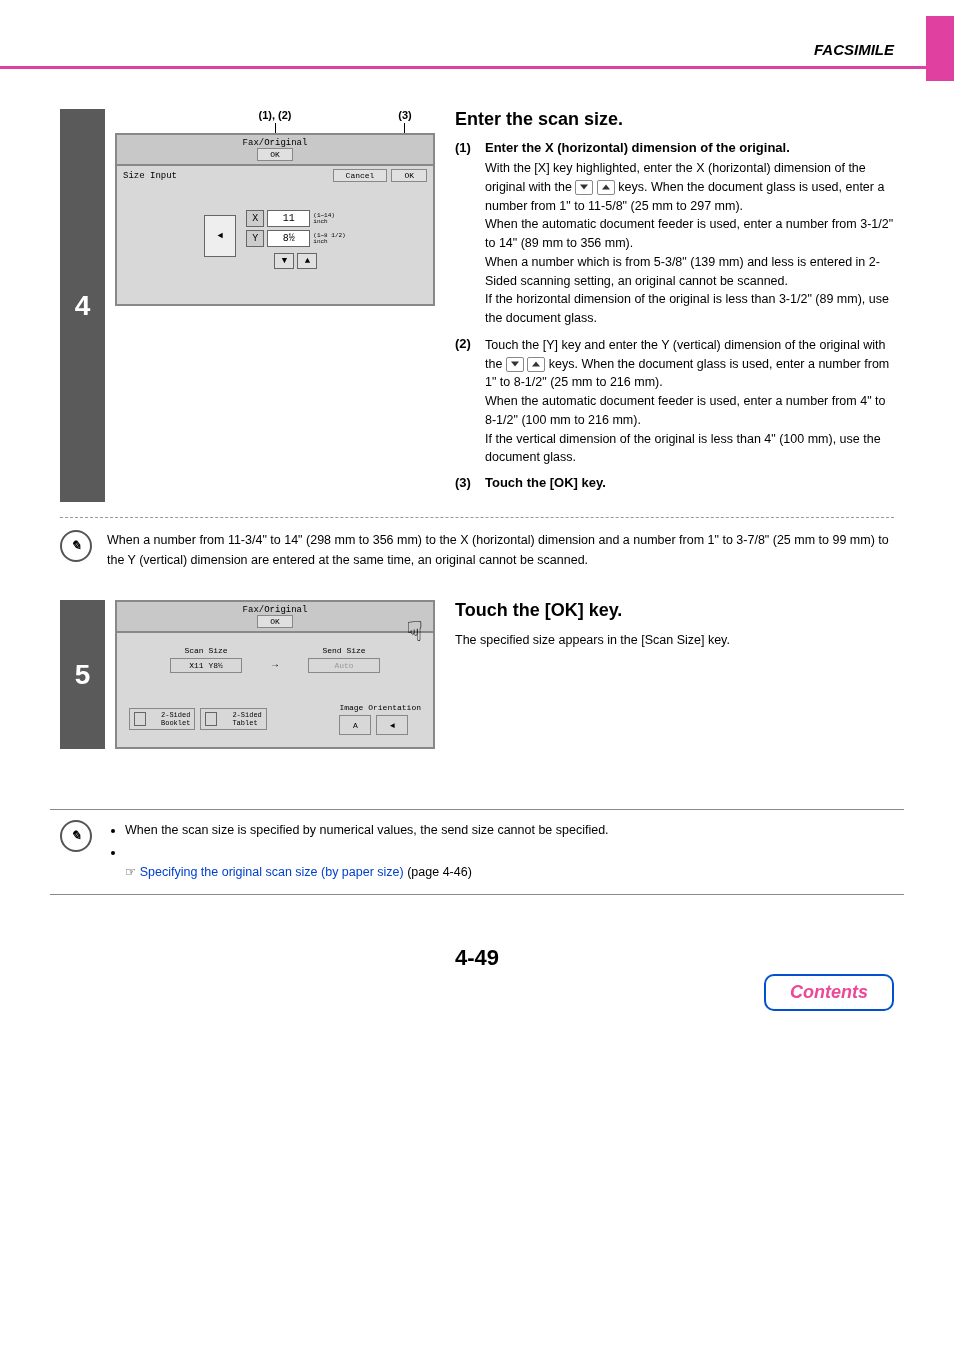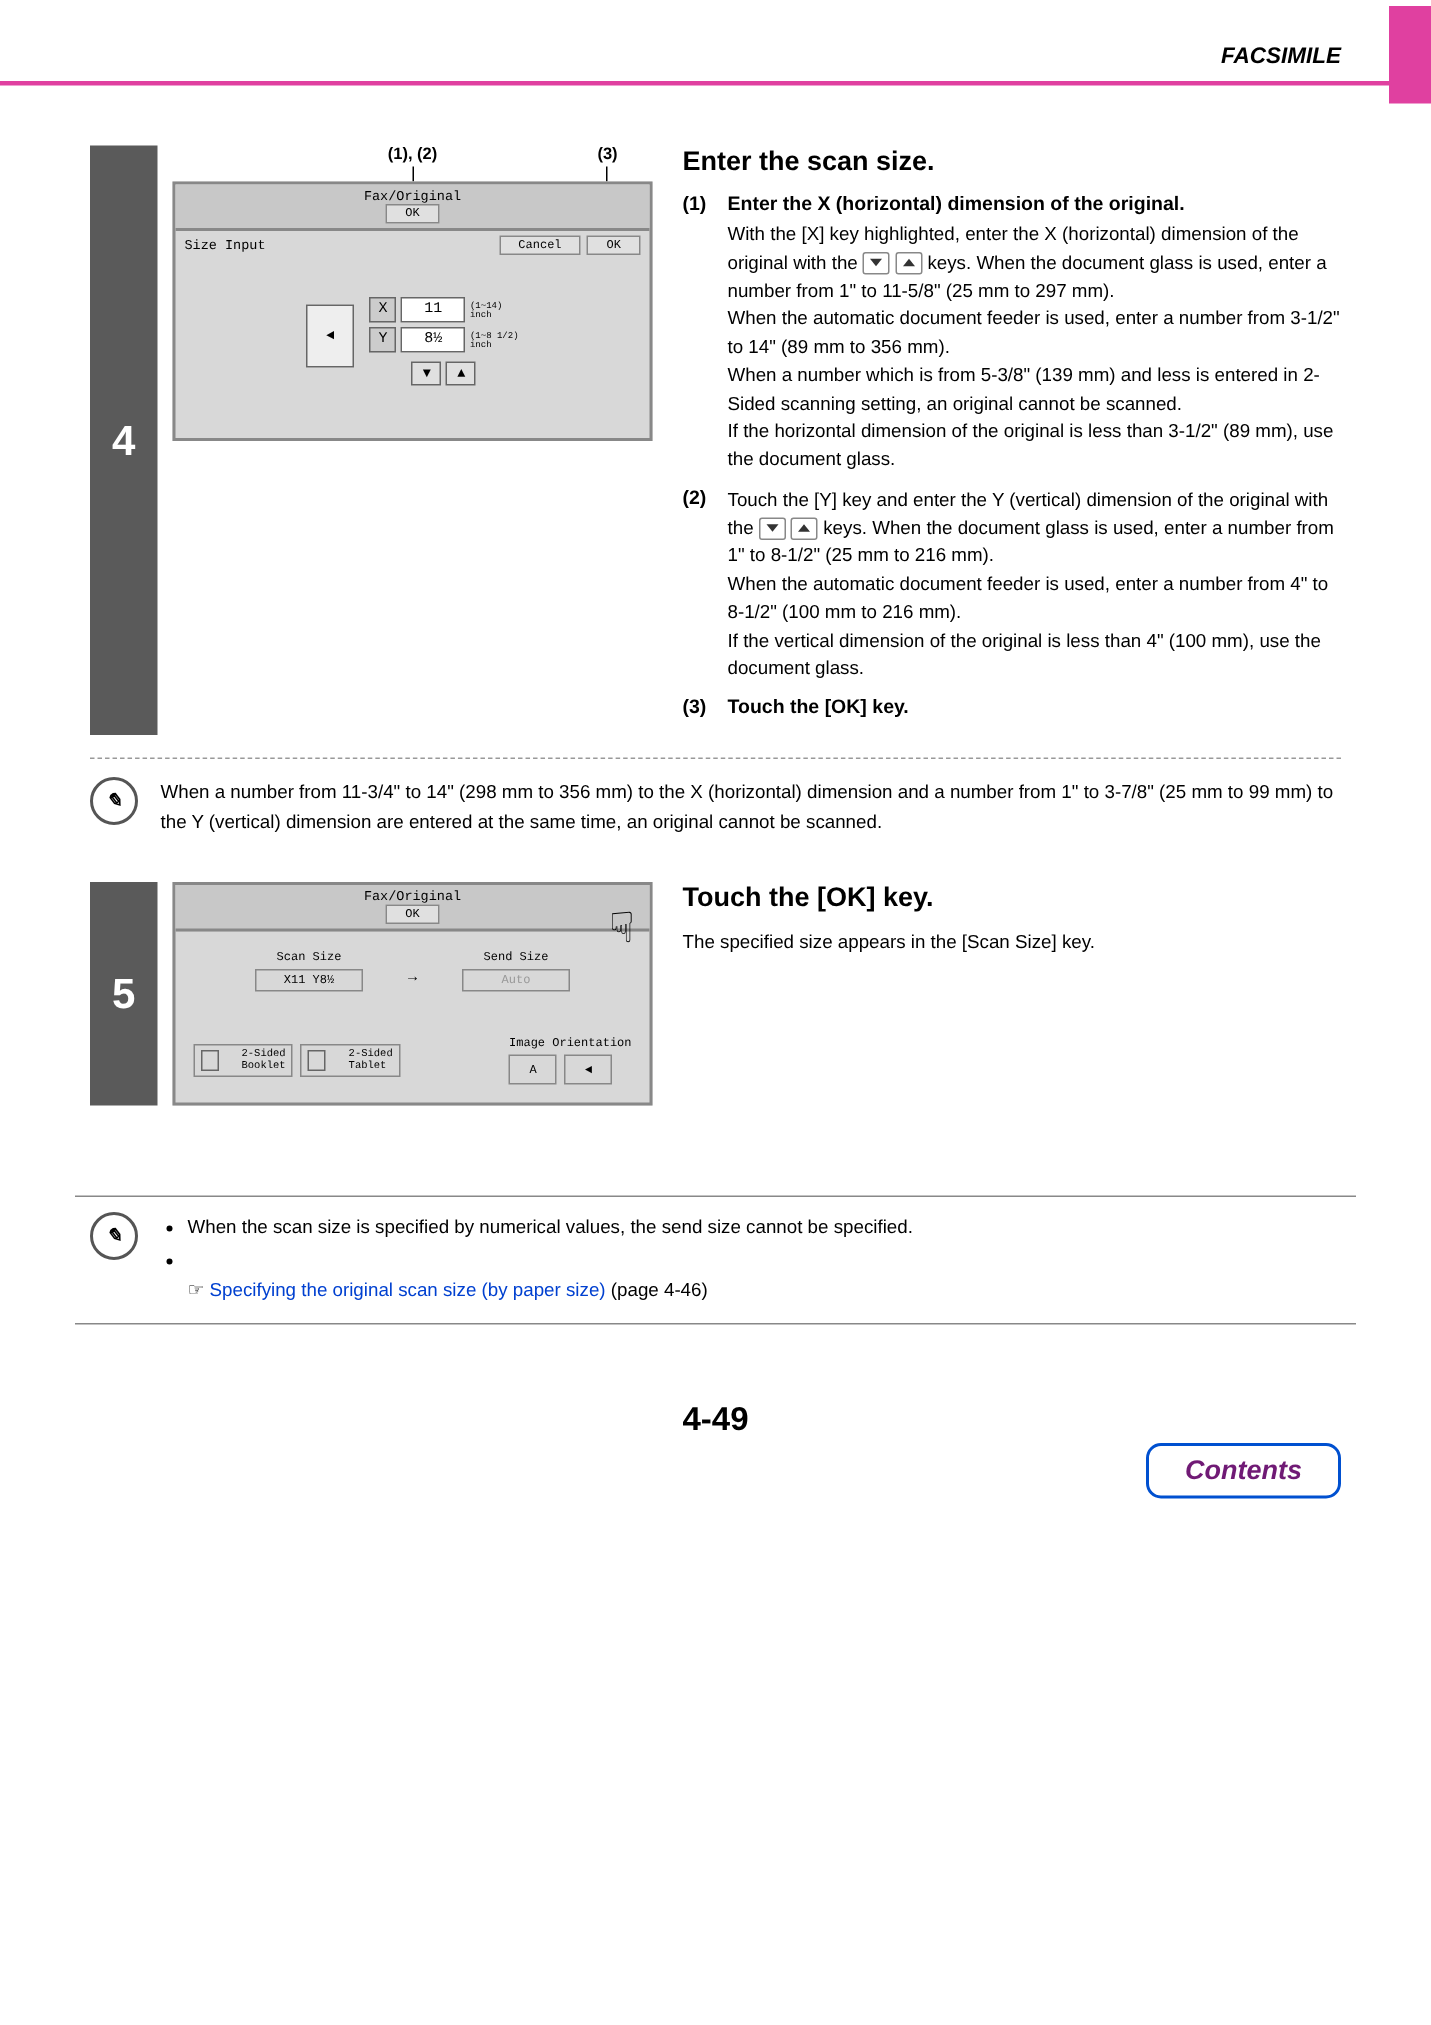--- a/index.html
+++ b/index.html
@@ -5,21 +5,21 @@
     body {
       font-family: Arial, Helvetica, sans-serif;
       margin: 0;
       padding: 0;
       background: #fff;
       font-size: 13px;
       color: #000;
     }
     .page {
       width: 954px;
-      margin: 4px auto;
+      margin: 16px auto;
       position: relative;
       padding-bottom: 60px;
     }
     .header {
       padding: 25px 60px 8px 0;
       border-bottom: 3px solid #e040a0;
     }
     .header-title {
       text-align: right;
       font-weight: bold;
@@ -172,21 +172,21 @@
       font-weight: bold;
       margin-top: 50px;
     }
     .contents-btn {
       position: absolute;
       right: 60px;
       bottom: 20px;
       border: 2px solid #0050d0;
       border-radius: 10px;
       padding: 6px 24px;
-      color: #701a75;
+      color: #ec4899;
       font-weight: bold;
       font-style: italic;
       font-size: 18px;
     }
 
     
     .screen-panel {
       border: 2px solid #888;
       background: #d8d8d8;
       font-family: "Courier New", monospace;

